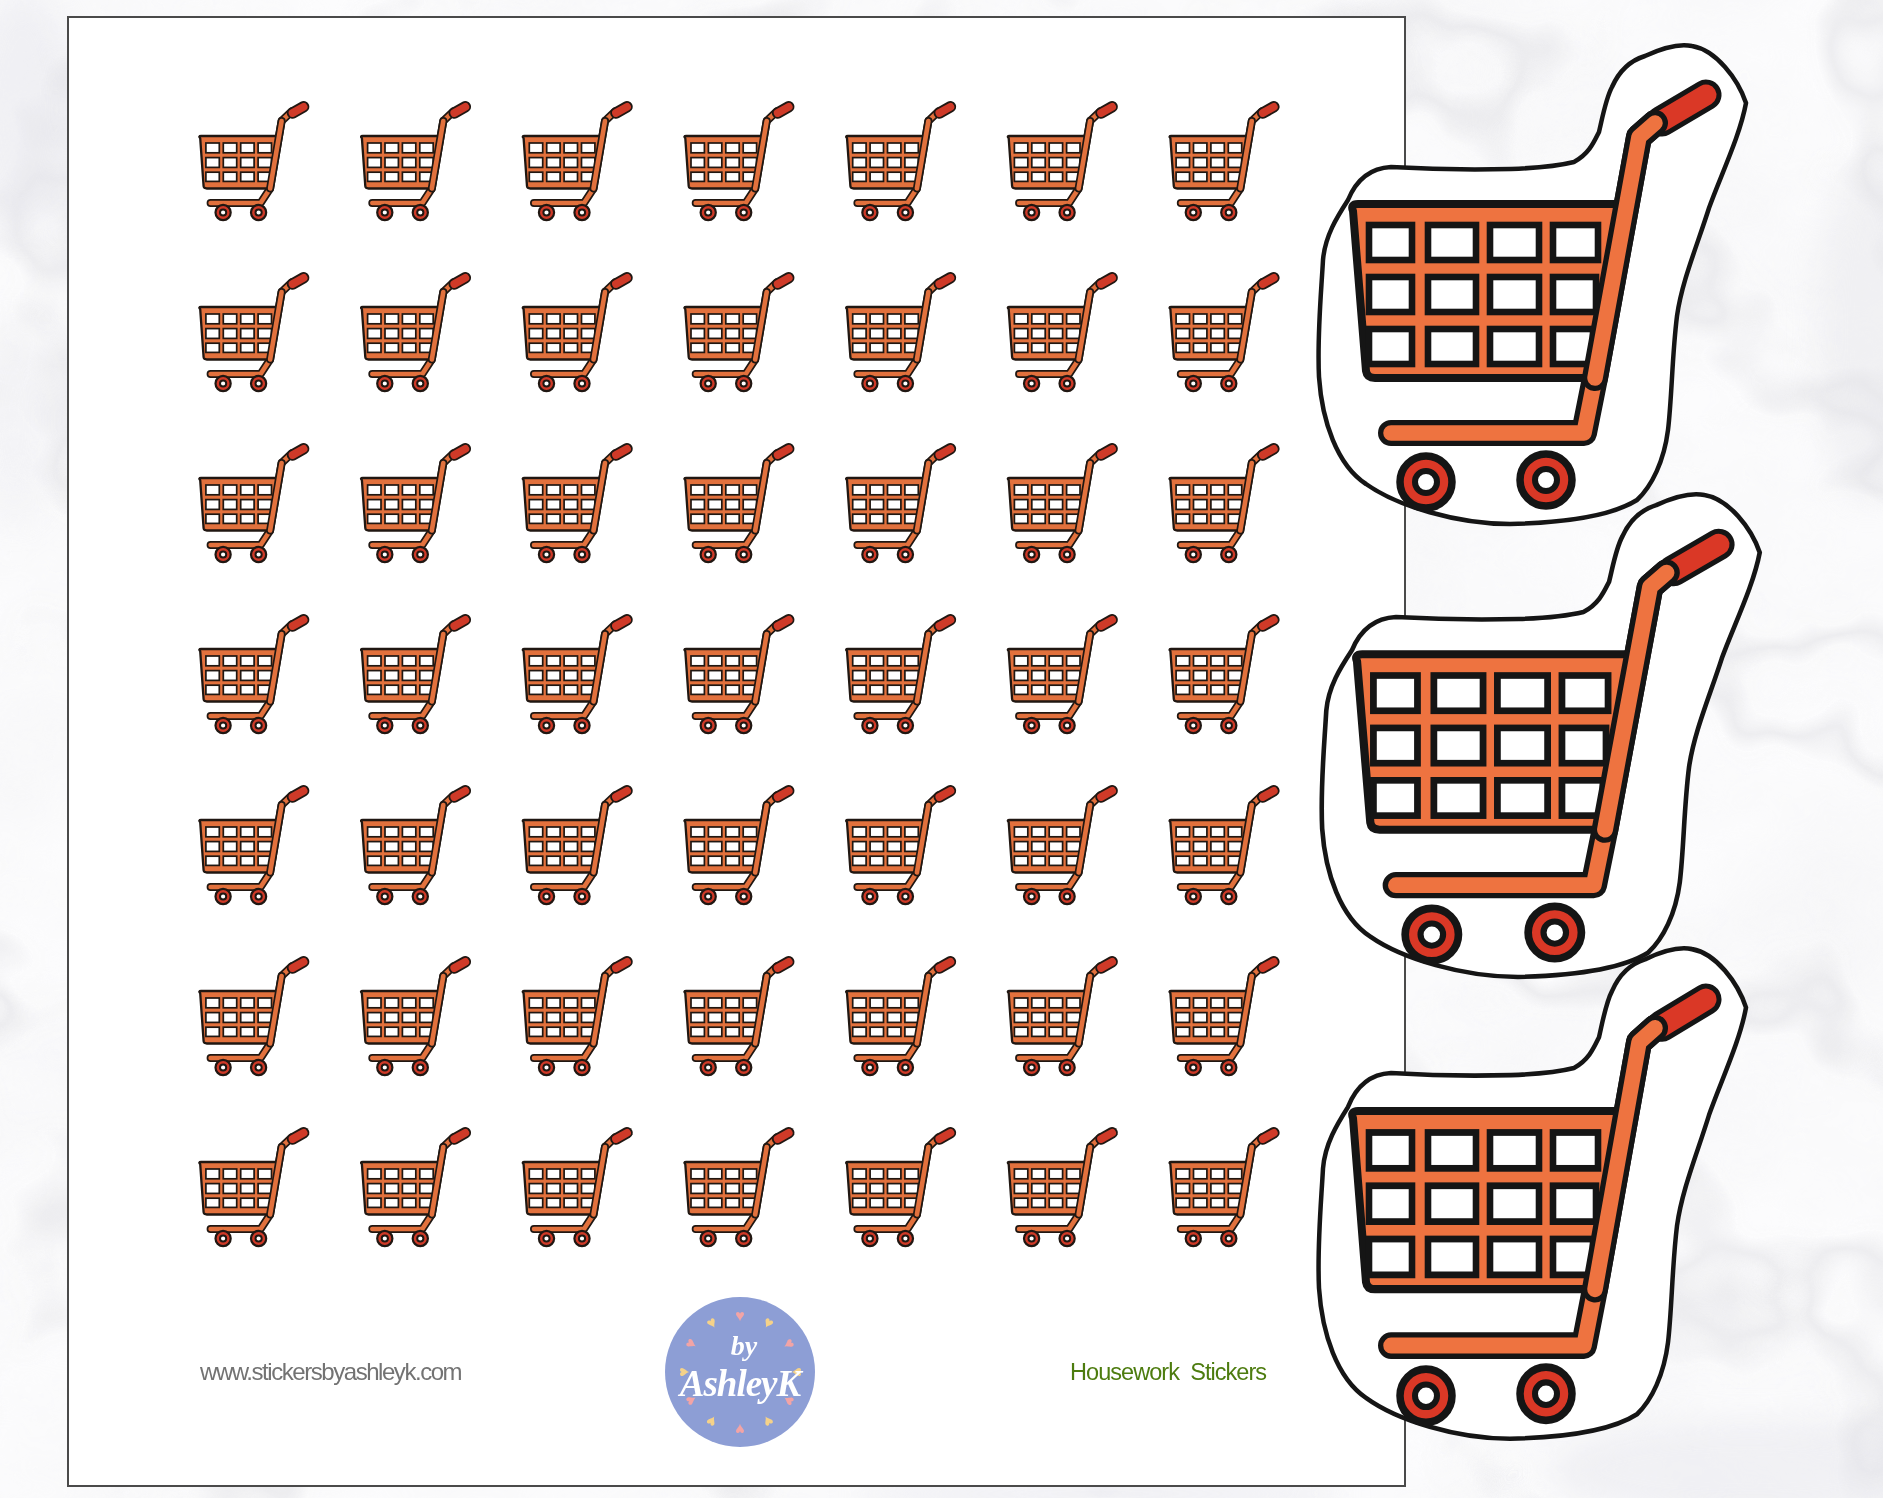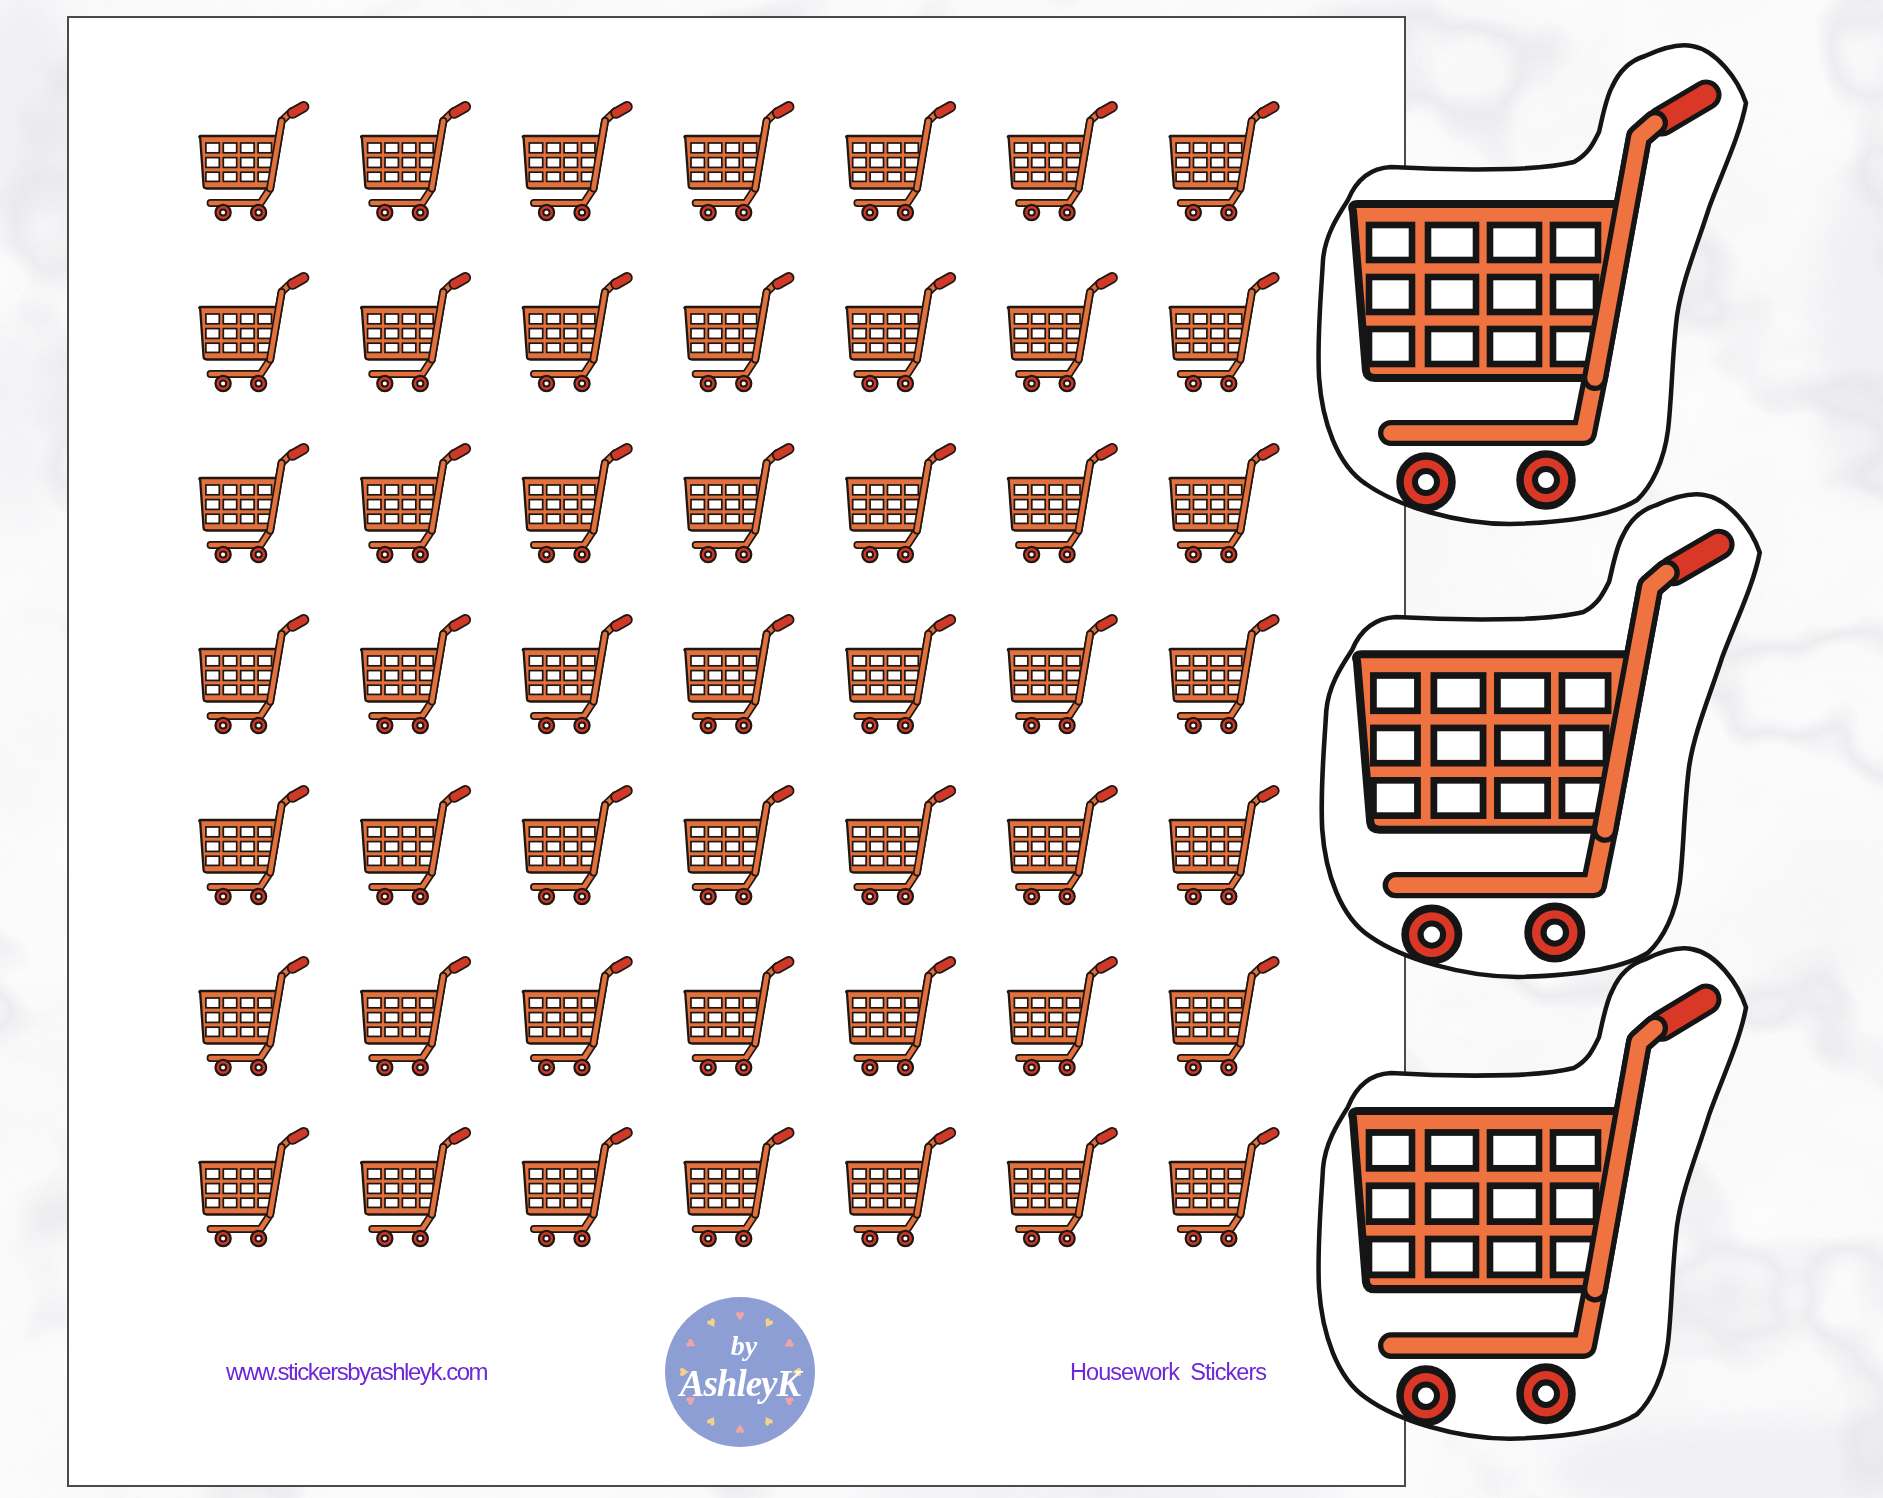--- a/index.html
+++ b/index.html
@@ -180,21 +180,21 @@
 
   <use href="#cart" x="682.7" y="1126"></use>
 
   <use href="#cart" x="844.4" y="1126"></use>
 
   <use href="#cart" x="1006.1" y="1126"></use>
 
   <use href="#cart" x="1167.8" y="1126"></use>
 </svg>
 
-<div class="abs" style="left:226px;top:1358px;font-size:24px;letter-spacing:-1.45px;color:#6d28d9;">www.stickersbyashleyk.com</div>
+<div class="abs" style="left:200px;top:1358px;font-size:24px;letter-spacing:-1.45px;color:#737373;">www.stickersbyashleyk.com</div>
 
 <svg class="abs" style="left:663px;top:1295px" width="154" height="154" viewBox="0 0 154 154">
   <circle cx="77" cy="77" r="75" fill="#8d9ed5"></circle>
   <g font-size="16" text-anchor="middle" font-family="Liberation Sans">
 
     <text x="77.0" y="20.0" dy="5.5" fill="#f2a4a6" transform="rotate(0 77.0 20.0)">♥</text>
 
     <text x="105.5" y="27.6" dy="5.5" fill="#f5d289" transform="rotate(30 105.5 27.6)">♥</text>
 
     <text x="126.4" y="48.5" dy="5.5" fill="#f2a4a6" transform="rotate(60 126.4 48.5)">♥</text>
@@ -214,21 +214,21 @@
     <text x="20.0" y="77.0" dy="5.5" fill="#f5d289" transform="rotate(270 20.0 77.0)">♥</text>
 
     <text x="27.6" y="48.5" dy="5.5" fill="#f2a4a6" transform="rotate(300 27.6 48.5)">♥</text>
 
     <text x="48.5" y="27.6" dy="5.5" fill="#f5d289" transform="rotate(330 48.5 27.6)">♥</text>
   </g>
   <text x="81" y="60" text-anchor="middle" fill="#ffffff" font-family="Liberation Serif" font-style="italic" font-weight="bold" font-size="28">by</text>
   <text x="77" y="101" text-anchor="middle" fill="#ffffff" font-family="Liberation Serif" font-style="italic" font-weight="bold" font-size="37" letter-spacing="-1">AshleyK</text>
 </svg>
 
-<div class="abs" style="left:1070px;top:1359px;font-size:23.5px;letter-spacing:-0.95px;color:#6d28d9;">Housework&nbsp; Stickers</div>
+<div class="abs" style="left:1070px;top:1359px;font-size:23.5px;letter-spacing:-0.95px;color:#4d7c0f;">Housework&nbsp; Stickers</div>
 
 <svg width="0" height="0" style="position:absolute">
   <defs>
     <g id="bigsticker">
 
       <path id="blob" d="M36,159
         C45,137 60,127 79,126
         C130,129 160,129 199,128
         C225,127 246,125 262,121
         C277,113 282,101 287,91

